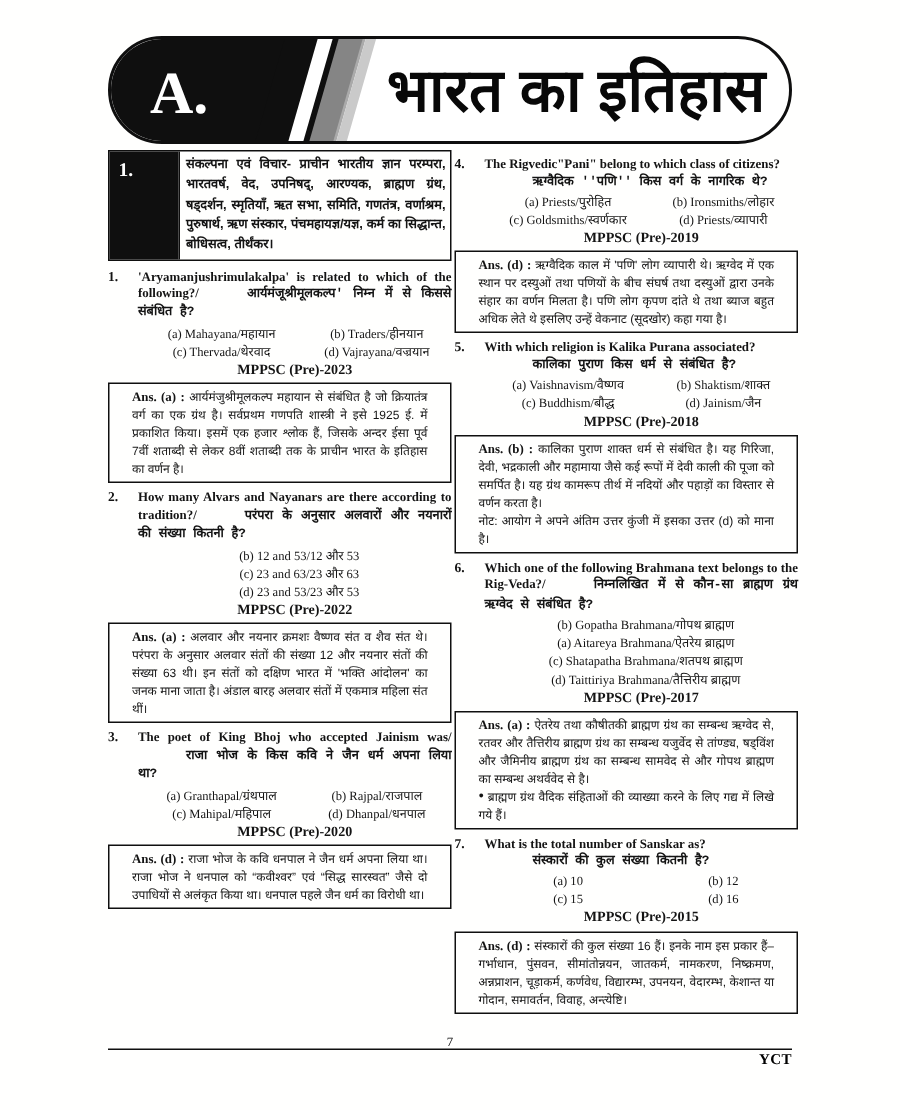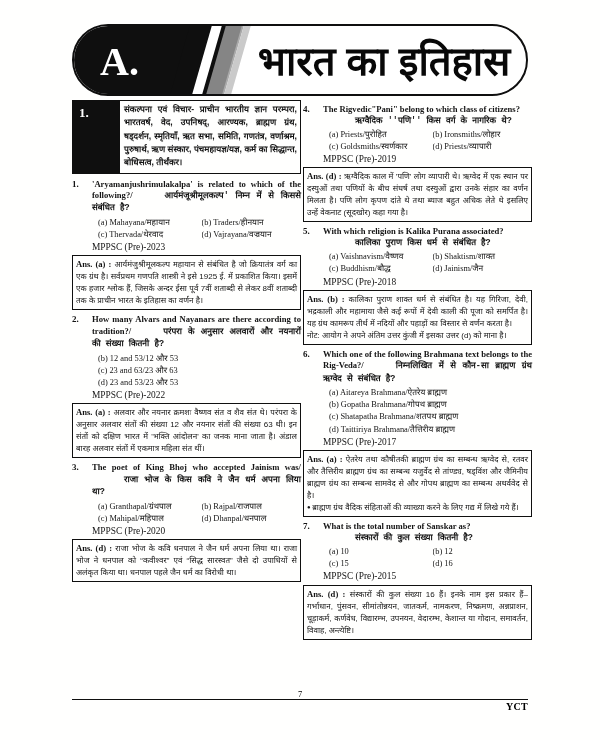--- a/index.html
+++ b/index.html
@@ -144,40 +144,41 @@
   }
   .q-text .hi { font-family: Liberation Mono, monospace; font-size: 8.5px; margin-left: 32px; }
 
   .opts {
     margin-top: 2px;
     display: grid;
     grid-template-columns: 1fr 1fr;
     column-gap: 4px;
     row-gap: 1px;
     padding-left: 6px;
+    text-align: center;
   }
   .opts.one-col { grid-template-columns: 1fr; }
   .opt {
     font-size: 8.4px;
     font-family: "Liberation Serif", serif;
     white-space: nowrap;
     overflow: hidden;
   }
 
   .exam {
-    text-align: left;
-    font-weight: normal;
+    text-align: center;
+    font-weight: bold;
     font-size: 9.4px;
     margin-top: 1px;
     font-family: "Liberation Serif", serif;
   }
 
   .ans-box {
     border: 1.3px solid #111;
-    padding: 2px 3px;
+    padding: 2px 15px;
     margin-top: 2px;
     font-family: "Liberation Sans", sans-serif;
     font-size: 8px;
     line-height: 1.5;
     text-align: justify;
   }
   .ans-box b {
     font-family: "Liberation Serif", serif;
     font-size: 8.6px;
   }
@@ -339,22 +340,22 @@
       <span class="ans-note">नोट: आयोग ने अपने अंतिम उत्तर कुंजी में इसका उत्तर (d) को माना है।</span>
     </div>
 
     <div class="q">
       <div class="q-num">6.</div>
       <div class="q-body">
         <div class="q-text">
           <span>Which one of the following Brahmana text belongs to the Rig-Veda?/</span><span class="hi">निम्नलिखित में से कौन-सा ब्राह्मण ग्रंथ ऋग्वेद से संबंधित है?</span>
         </div>
         <div class="opts one-col">
+          <div class="opt">(b) Gopatha Brahmana/गोपथ ब्राह्मण</div>
           <div class="opt">(a) Aitareya Brahmana/ऐतरेय ब्राह्मण</div>
-          <div class="opt">(b) Gopatha Brahmana/गोपथ ब्राह्मण</div>
           <div class="opt">(c) Shatapatha Brahmana/शतपथ ब्राह्मण</div>
           <div class="opt">(d) Taittiriya Brahmana/तैत्तिरीय ब्राह्मण</div>
         </div>
         <div class="exam">MPPSC (Pre)-2017</div>
       </div>
     </div>
     <div class="ans-box">
       <b>Ans. (a) :</b>
       <span>ऐतरेय तथा कौषीतकी ब्राह्मण ग्रंथ का सम्बन्ध ऋग्वेद से, रतवर और तैत्तिरीय ब्राह्मण ग्रंथ का सम्बन्ध यजुर्वेद से तांण्ड्य, षड्विंश और जैमिनीय ब्राह्मण ग्रंथ का सम्बन्ध सामवेद से और गोपथ ब्राह्मण का सम्बन्ध अथर्ववेद से है।</span>
       <span class="ans-note ans-bullet">ब्राह्मण ग्रंथ वैदिक संहिताओं की व्याख्या करने के लिए गद्य में लिखे गये हैं।</span>

